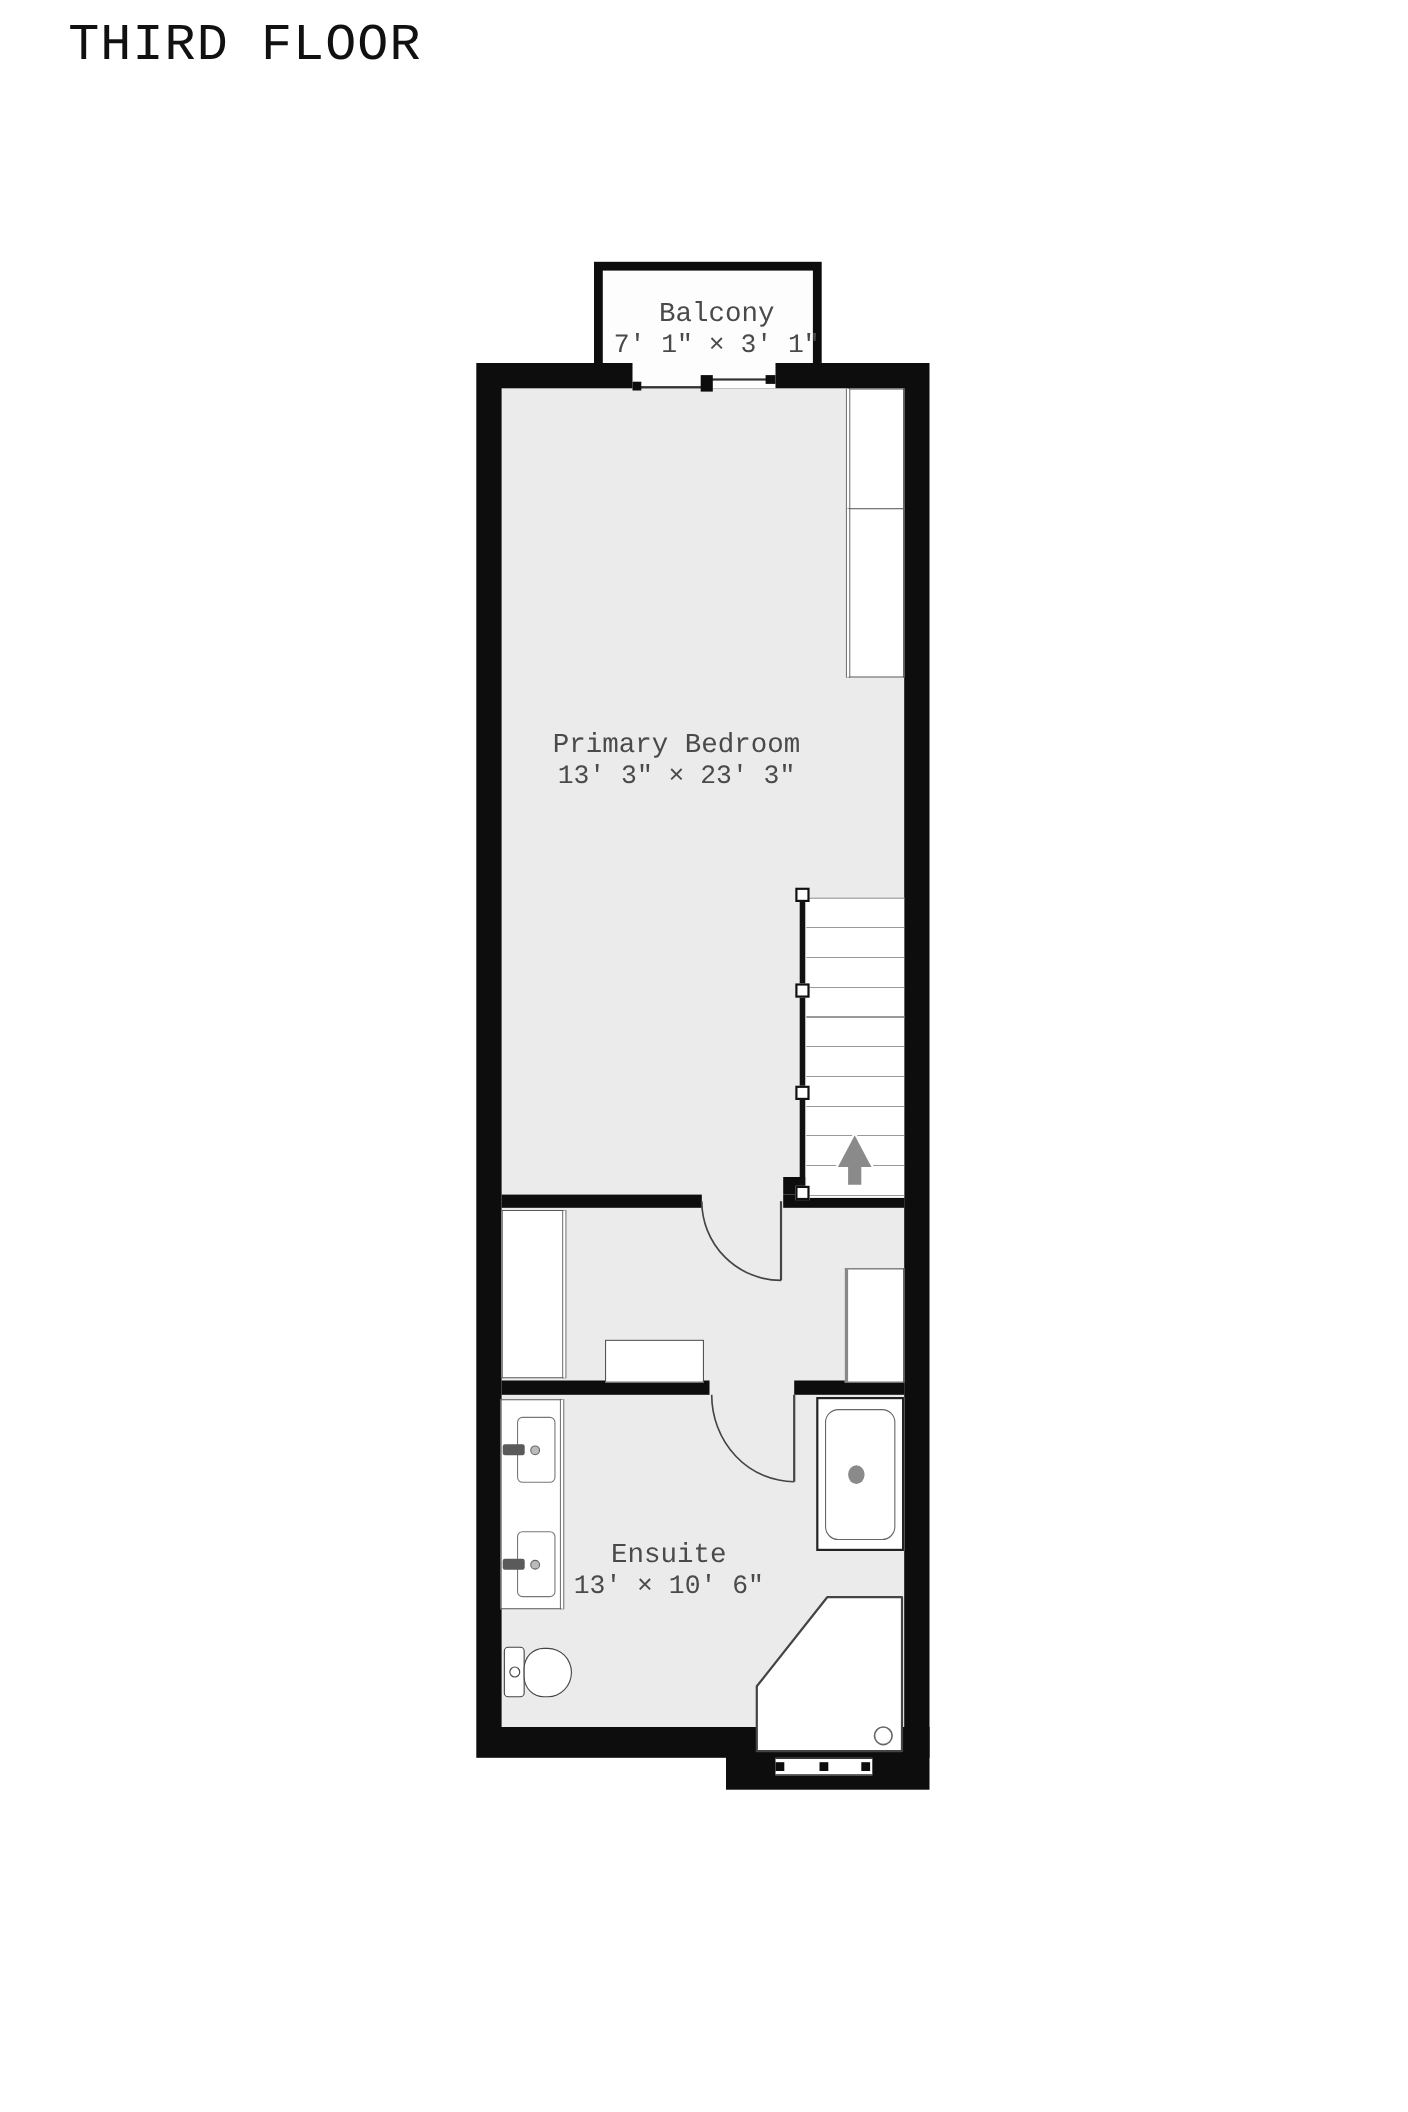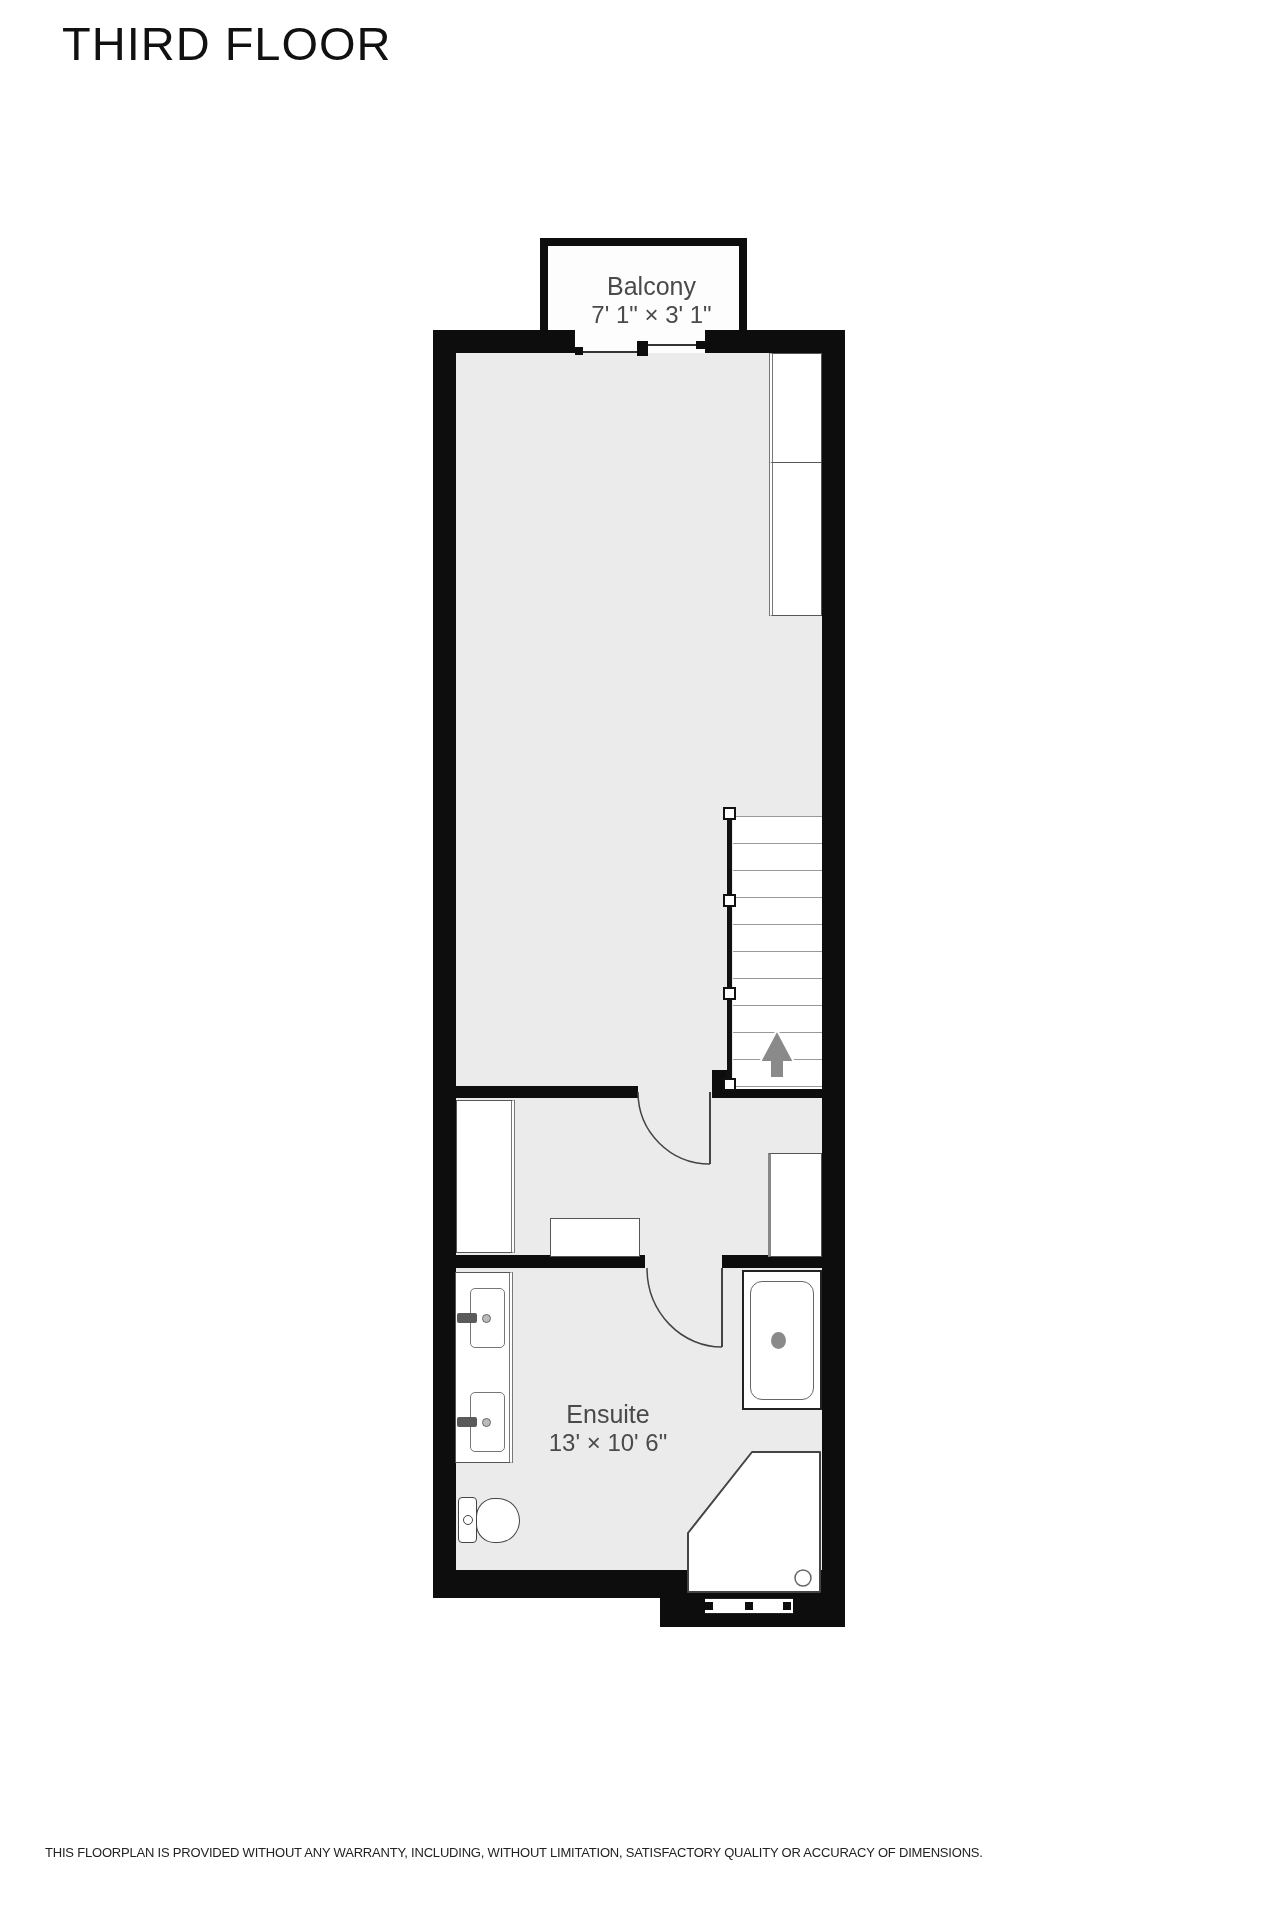--- a/index.html
+++ b/index.html
@@ -1,17 +1,17 @@
 <!DOCTYPE html>
 <html><head>
 <meta charset="utf-8">
 <style>
   html,body{margin:0;padding:0;background:#fff;}
   #page{position:relative;width:1280px;height:1920px;background:#fff;overflow:hidden;
-        font-family:Liberation Sans, sans-serif;}
+        font-family:Liberation Mono, monospace;}
   .abs{position:absolute;}
   .wall{position:absolute;background:#0d0d0d;}
   .floor{position:absolute;background:#ebebeb;}
   .fixture{position:absolute;background:#fff;border:1px solid #555;box-sizing:border-box;}
   .dbl-r{border-right:4px double #777;}
   .dbl-l{border-left:4px double #777;}
   .room-label{position:absolute;text-align:center;color:#4a4a4a;line-height:1.15;}
   .room-name{font-size:25px;}
   .room-dims{font-size:24px;}
   #title{position:absolute;left:62px;top:16px;font-size:47px;color:#111;
@@ -105,19 +105,22 @@
     <line x1="280" y1="72" x2="280" y2="144" stroke="#444" stroke-width="2"></line>
     <path d="M 217 248 A 75 79 0 0 0 292 327" fill="none" stroke="#444" stroke-width="1.5"></path>
     <line x1="292" y1="248" x2="292" y2="327" stroke="#444" stroke-width="2"></line>
     <polygon points="347,10 364,42 354,42 354,58 340,58 340,42 330,42" fill="#8a8a8a" stroke="#fff" stroke-width="2"></polygon>
   </svg>
 
   <div class="room-label" style="left:540px;top:272px;width:223px;">
     <div class="room-name">Balcony</div>
     <div class="room-dims">7' 1" × 3' 1"</div>
   </div>
+  <div class="room-label" style="left:460px;top:664px;width:310px;">
+    <div class="room-name">Primary Bedroom</div>
+    <div class="room-dims">13' 3" × 23' 3"</div>
+  </div>
   <div class="room-label" style="left:453px;top:1400px;width:310px;text-align:center;">
     <div class="room-name">Ensuite</div>
     <div class="room-dims">13' × 10' 6"</div>
   </div>
 
-  <div id="disclaimer">THIS FLOORPLAN IS PROVIDED WITHOUT ANY WARRANTY, INCLUDING, WITHOUT LIMITATION, SATISFACTORY QUALITY OR ACCURACY OF DIMENSIONS.</div>
 </div>
 
 </body></html>

